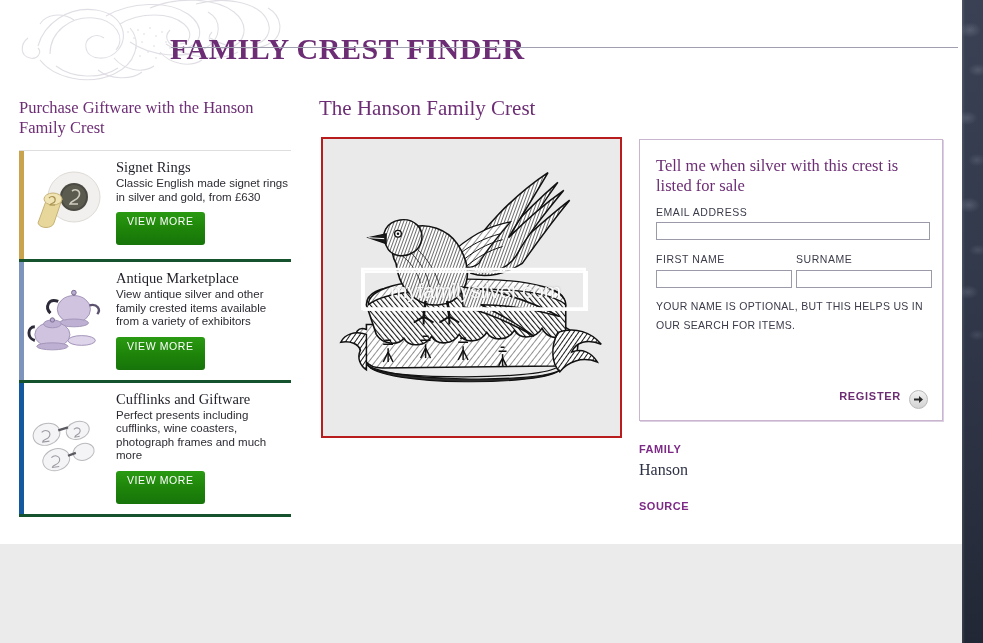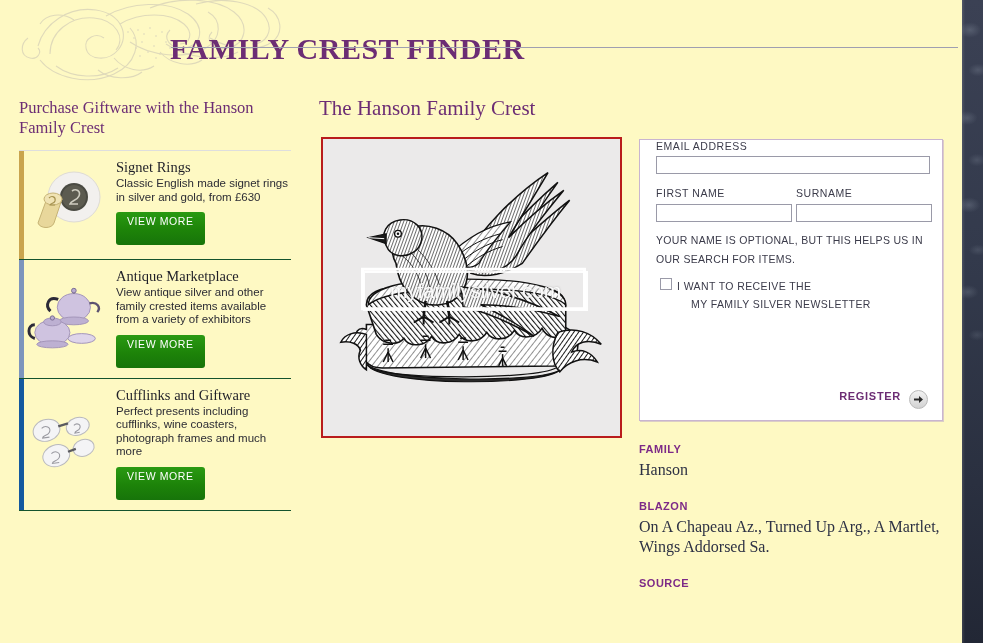--- a/index.html
+++ b/index.html
@@ -38,22 +38,22 @@
     top: 0; left: 0;
     width: 3px; height: 100%;
     background: linear-gradient(90deg, rgba(255,255,255,.12), rgba(255,255,255,0));
   }
 
   
   #page {
     position: absolute;
     top: 0; left: 0;
     width: 962px;
-    height: 643px;
-    background: #fef9c3;
+    height: 544px;
+    background: #ffffff;
     overflow: hidden;
   }
 
   
   #header {
     position: absolute;
     top: 0; left: 0;
     width: 962px;
     height: 95px;
   }
@@ -97,21 +97,21 @@
     font-size: 16.5px;
     line-height: 20px;
     color: #6c2d74;
     margin: 0 0 12px 0;
     font-weight: normal;
   }
   .promo {
     position: relative;
     display: flex;
     padding: 6px 0 10px 0;
-    border-bottom: 1px solid #14532d;
+    border-bottom: 3px solid #14532d;
     min-height: 92px;
   }
   .promo:first-of-type { border-top: 1px solid #dedede; }
   .promo-bar {
     position: absolute;
     left: 0;
     top: 0;
     bottom: 0;
     width: 5px;
   }
@@ -579,65 +579,55 @@
         <rect x="40" y="132" width="225" height="40" fill="none" stroke="#ffffff" stroke-width="3"></rect>
       </g>
     </svg>
 
     <div id="watermark">
       <span>myfamilysilver.com</span>
     </div>
   </div>
 
   <div id="signup-panel">
+    <h3 id="signup-title">Tell me when silver with this crest is listed for sale</h3>
 
     <div class="field-label">EMAIL ADDRESS</div>
     <input id="email-input" type="text" placeholder="" style="">
 
     <div class="name-row">
       <div class="name-col">
         <div class="field-label">FIRST NAME</div>
         <input class="name-input" type="text" placeholder="" style="">
       </div>
       <div class="name-col second">
         <div class="field-label">SURNAME</div>
         <input class="name-input" type="text" placeholder="" style="">
       </div>
     </div>
 
     <div id="optional-note">YOUR NAME IS OPTIONAL, BUT THIS HELPS US IN OUR SEARCH FOR ITEMS.</div>
 
-    <div id="newsletter-row">
-      <input id="newsletter-checkbox" type="checkbox" style="">
-      <div id="newsletter-text">
-        <span>I WANT TO RECEIVE THE</span>
-        <span class="line2">MY FAMILY SILVER NEWSLETTER</span>
-      </div>
-    </div>
 
     <div id="register-row">
       <span id="register-label">REGISTER</span>
       <span id="register-arrow">
         <svg width="9" height="9" viewBox="0 0 9 9" xmlns="http://www.w3.org/2000/svg">
           <path d="M0 3.4 L5 3.4 L5 1 L9 4.5 L5 8 L5 5.6 L0 5.6 Z" fill="#2a2a2a"></path>
         </svg>
       </span>
     </div>
   </div>
 
   <div id="details">
     <div class="detail-block">
       <div class="detail-label">FAMILY</div>
       <div class="detail-value">Hanson</div>
     </div>
     <div class="detail-block">
-      <div class="detail-label">BLAZON</div>
-      <div class="detail-value">On A Chapeau Az., Turned Up Arg., A Martlet, Wings Addorsed Sa.</div>
-    </div>
-    <div class="detail-block">
       <div class="detail-label">SOURCE</div>
     </div>
   </div>
 
 </div>
 
 <div id="right-strip">
   <div class="strip-edge"></div>
 </div>
 

